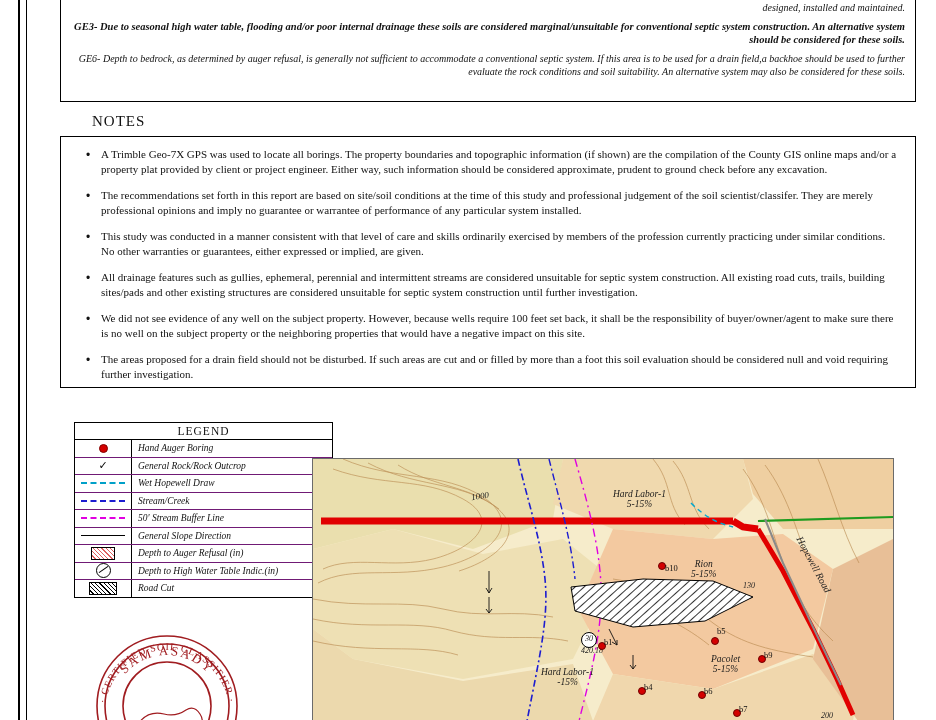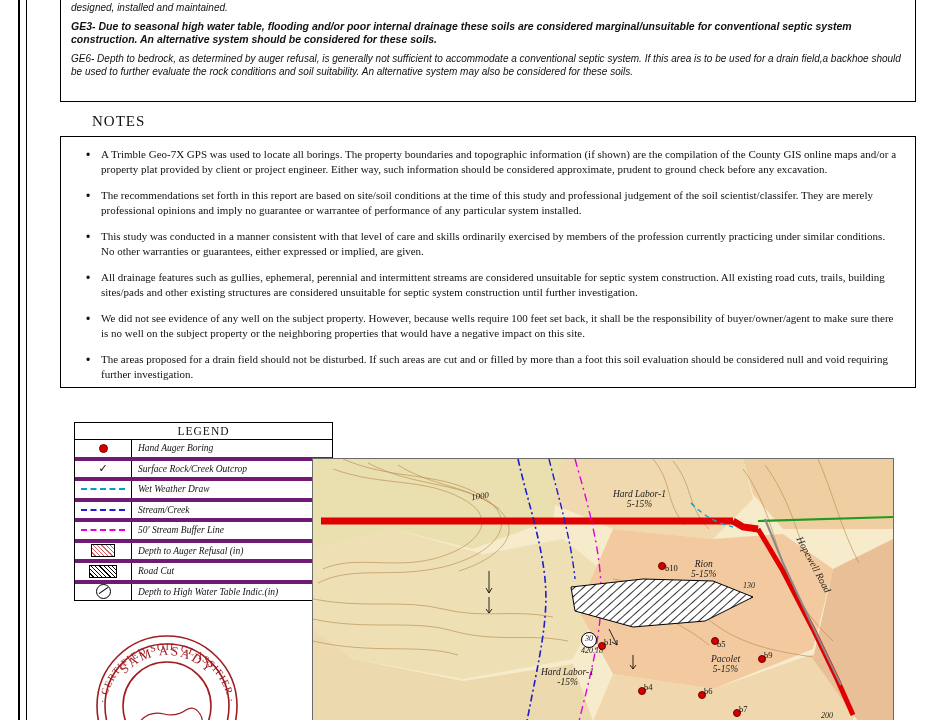--- a/index.html
+++ b/index.html
@@ -24,26 +24,27 @@
   }
 
   
   .ge-box{
     position:absolute;left:60px;top:-6px;width:856px;height:108px;
     border:1.5px solid #000;background:#fff;
     box-sizing:border-box;
     padding:6px 10px 4px 10px;
   }
   .ge-line{
-    font-family:Liberation Sans, sans-serif;
+    font-family:Liberation Serif, serif;
     font-style:italic;
     font-size:10.5px;
     line-height:13px;
     color:#111;
     margin:0 0 6px 0;
+    text-align:right;
   }
   .ge-line.bold{font-weight:bold;}
   .ge-line.small{font-size:10px;}
 
   
   .notes-title{
     position:absolute;left:92px;top:113px;
     font-family:"Liberation Serif", serif;
     font-size:15px;letter-spacing:1px;color:#111;
   }
@@ -73,21 +74,21 @@
   .legend{
     position:absolute;left:74px;top:422px;width:259px;
     border:1px solid #000;background:#fff;box-sizing:border-box;
     font-family:"Liberation Serif", serif;
   }
   .legend-title{
     text-align:center;font-size:11.5px;letter-spacing:1px;padding:2px 0 2px 0;
     border-bottom:1px solid #000;color:#111;
   }
   .legend-row{
-    display:flex;align-items:center;height:16.5px;border-bottom:4px solid #701a75;
+    display:flex;align-items:center;height:16.5px;border-bottom:1px solid #701a75;
   }
   .legend-row:last-child{border-bottom:none;}
   .legend-sym{
     width:56px;flex:0 0 56px;height:100%;
     display:flex;align-items:center;justify-content:center;
     border-right:1px solid #000;
   }
   .legend-label{
     flex:1;font-size:9.5px;font-style:italic;padding-left:6px;color:#111;white-space:nowrap;
   }
@@ -191,64 +192,70 @@
       <div class="legend-sym">
           <span class="dot-red"></span>
         </div>
       <div class="legend-label">Hand Auger Boring</div>
     </div>
 
     <div class="legend-row">
       <div class="legend-sym">
           <span class="check">✓</span>
         </div>
-      <div class="legend-label">Surface Rock/Creek Outcrop</div>
+      <div class="legend-label">General Rock/Rock Outcrop</div>
     </div>
 
     <div class="legend-row">
       <div class="legend-sym">
           <span class="ln wet"></span>
         </div>
-      <div class="legend-label">Wet Weather Draw</div>
+      <div class="legend-label">Wet Hopewell Draw</div>
     </div>
 
     <div class="legend-row">
       <div class="legend-sym">
           <span class="ln stream"></span>
         </div>
       <div class="legend-label">Stream/Creek</div>
     </div>
 
     <div class="legend-row">
       <div class="legend-sym">
           <span class="ln buffer"></span>
         </div>
       <div class="legend-label">50' Stream Buffer Line</div>
     </div>
 
+    <div class="legend-row">
+      <div class="legend-sym">
+          <span class="ln slope"></span>
+        </div>
+      <div class="legend-label">General Slope Direction</div>
+    </div>
 
     <div class="legend-row">
       <div class="legend-sym">
           <span class="box-sym"></span>
         </div>
       <div class="legend-label">Depth to Auger Refusal (in)</div>
     </div>
 
     <div class="legend-row">
       <div class="legend-sym">
+          <span class="circ-sym"></span>
+        </div>
+      <div class="legend-label">Depth to High Water Table Indic.(in)</div>
+    </div>
+
+    <div class="legend-row">
+      <div class="legend-sym">
           <span class="roadcut-sym"></span>
         </div>
       <div class="legend-label">Road Cut</div>
-    </div>
-
-    <div class="legend-row">
-      <div class="legend-sym">
-          <span class="circ-sym"></span>
-        </div>
-      <div class="legend-label">Depth to High Water Table Indic.(in)</div>
     </div>
   </div>
 
   <div class="seal">
     <svg width="198" height="150" viewBox="0 0 198 150">
       <g fill="none" stroke="#a01c20" stroke-width="1.6">
         <circle cx="99" cy="78" r="70"></circle>
         <circle cx="99" cy="78" r="62"></circle>
         <circle cx="99" cy="78" r="44"></circle>
       </g>
@@ -356,21 +363,21 @@
     <div style="position:absolute;left:268px;top:173px;width:14px;height:14px;border:1px solid #000;border-radius:50%;background:#fff;"></div>
     <div class="map-label" style="left:272px;top:175px;font-size:8px;">30</div>
 
     <div class="boring" style="left:345px;top:103px;"></div>
     <div class="boring-lbl" style="left:352px;top:104px;">b10</div>
 
     <div class="boring" style="left:285px;top:183px;"></div>
     <div class="boring-lbl" style="left:291px;top:178px;">b1</div>
 
     <div class="boring" style="left:398px;top:178px;"></div>
-    <div class="boring-lbl" style="left:404px;top:180px;text-align:center;">b5</div>
+    <div class="boring-lbl" style="left:404px;top:167px;text-align:center;">b5</div>
 
     <div class="boring" style="left:445px;top:196px;"></div>
     <div class="boring-lbl" style="left:451px;top:191px;">b9</div>
 
     <div class="boring" style="left:325px;top:228px;"></div>
     <div class="boring-lbl" style="left:331px;top:223px;">b4</div>
 
     <div class="boring" style="left:385px;top:232px;"></div>
     <div class="boring-lbl" style="left:391px;top:227px;">b6</div>
 

